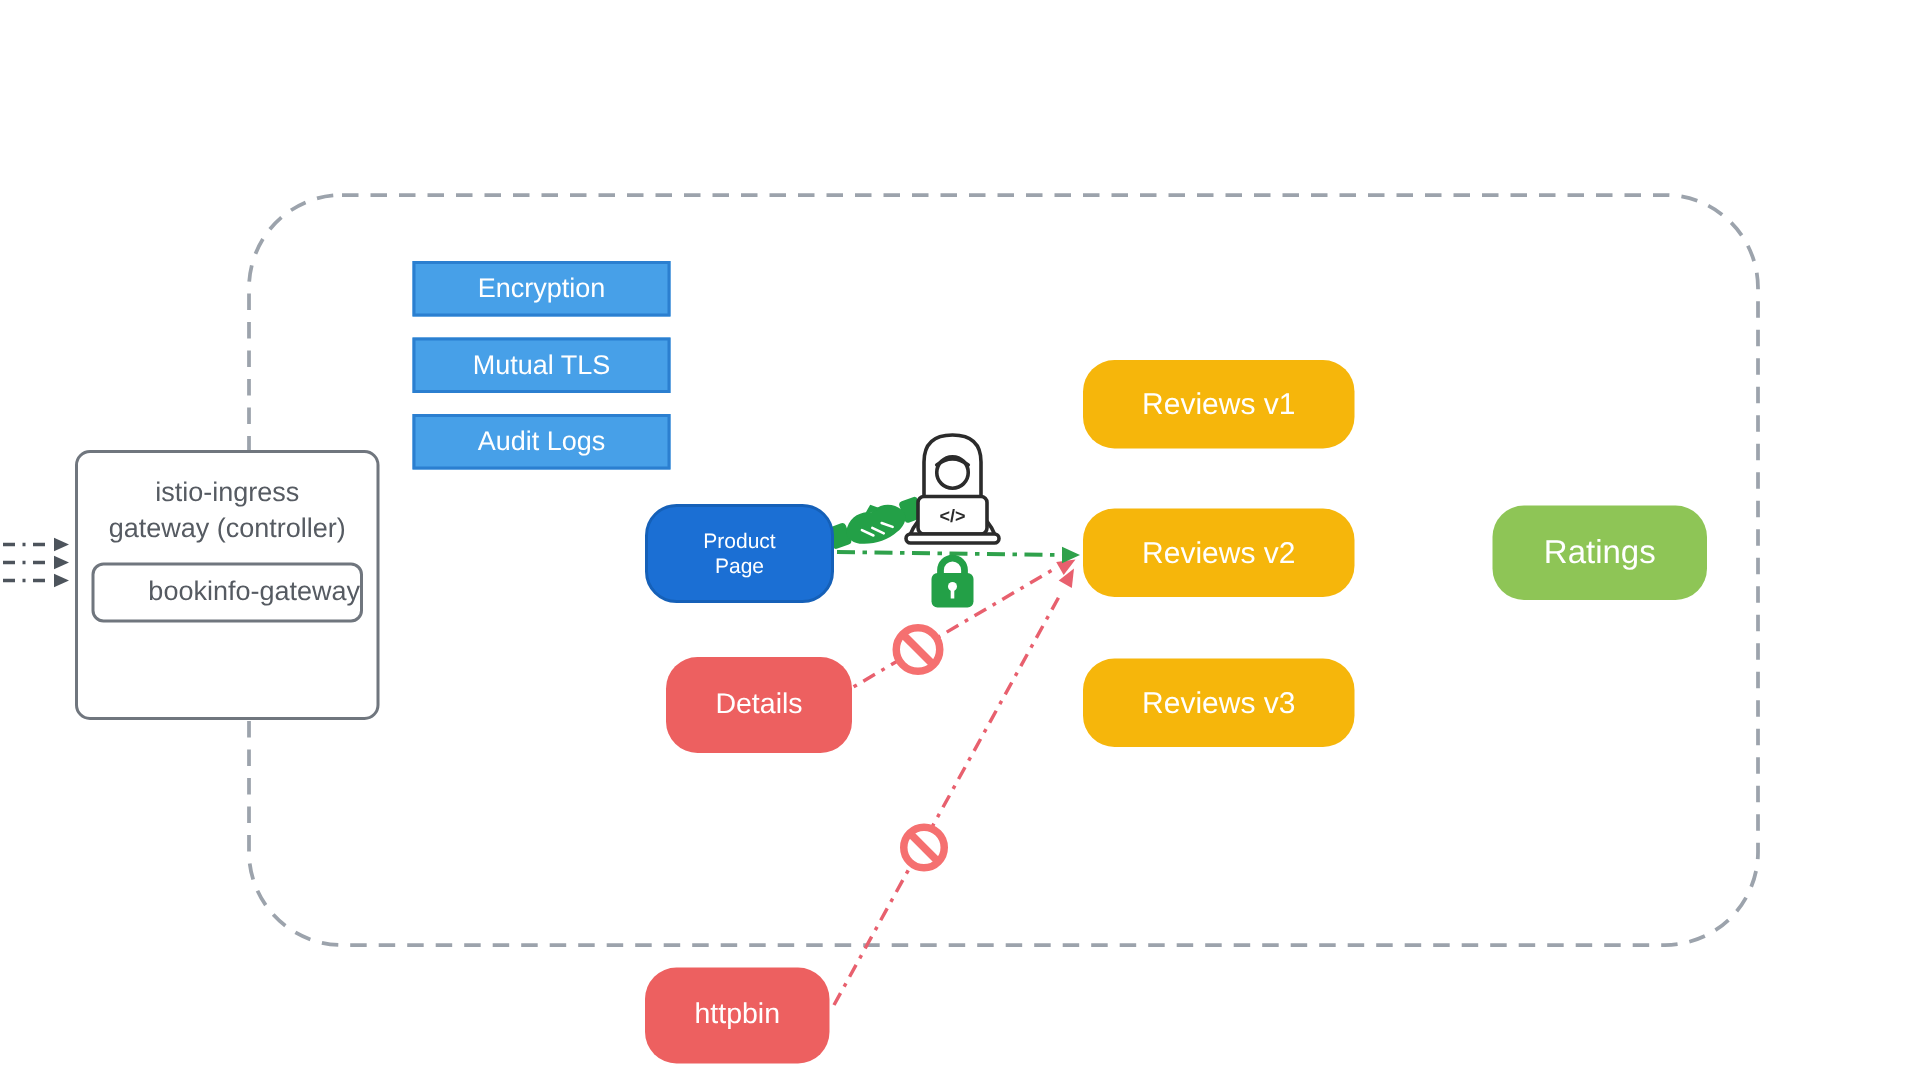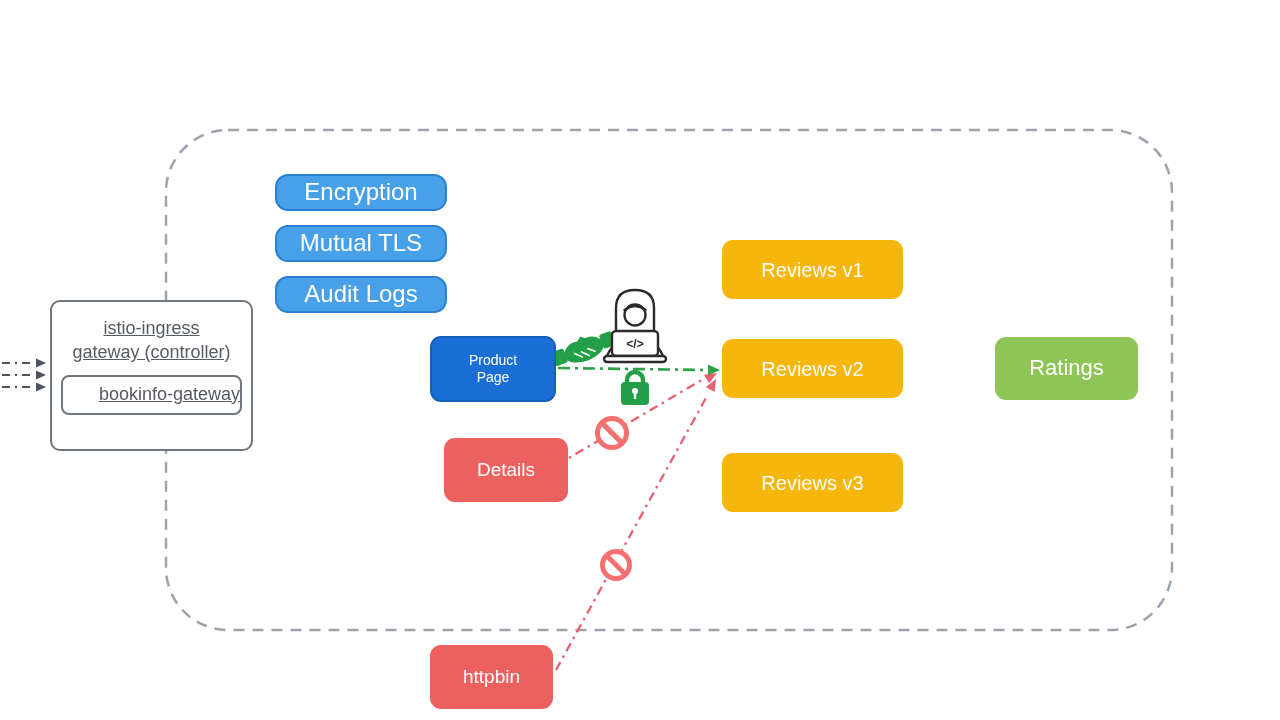--- a/index.html
+++ b/index.html
@@ -4,39 +4,39 @@
 <style>
   html,body{margin:0;padding:0;background:#ffffff;}
   .canvas{
     position:relative;width:1280px;height:720px;background:#ffffff;
     overflow:hidden;font-family:"Liberation Sans",sans-serif;
   }
   svg.overlay{position:absolute;left:0;top:0;z-index:1;}
   .node{
     position:absolute;z-index:2;display:flex;flex-direction:column;
     align-items:center;justify-content:center;text-align:center;
-    color:#ffffff;border-radius:11px;line-height:1.2;
+    color:#ffffff;border-radius:21px;line-height:1.2;
   }
   .policy{
     left:275px;width:172px;height:37px;background:#47A0E8;
-    border:2px solid #2B7FD0;border-radius:13px;font-size:24px;
+    border:2px solid #2B7FD0;border-radius:0;font-size:18px;
     box-sizing:border-box;
   }
   .policy.p0{top:174px}.policy.p1{top:225px}.policy.p2{top:276px}
   .product{left:430px;top:336px;width:126px;height:66px;background:#1B6FD4;border:2px solid #1560B8;box-sizing:border-box;font-size:14px;}
   .red{background:#ED6060;font-size:19px;}
   .details{left:444px;top:438px;width:124px;height:64px;}
   .httpbin{left:430px;top:645px;width:123px;height:64px;justify-content:center;}
   .reviews{left:722px;width:181px;height:59px;background:#F6B60B;font-size:20px;}
-  .reviews.r0{top:240px}.reviews.r1{top:339px}.reviews.r2{top:453px}
+  .reviews.r0{top:240px}.reviews.r1{top:339px}.reviews.r2{top:439px}
   .ratings{left:995px;top:337px;width:143px;height:63px;background:#8EC556;font-size:22px;}
   .ingress{
-    left:50px;top:300px;width:203px;height:151px;background:#ffffff;
+    left:50px;top:300px;width:203px;height:180px;background:#ffffff;
     border:2px solid #70767E;border-radius:10px;color:#565B62;
-    font-size:18px;justify-content:flex-start;padding-top:14px;box-sizing:border-box;text-decoration:underline;
+    font-size:18px;justify-content:flex-start;padding-top:14px;box-sizing:border-box;
   }
   .ingress .title{line-height:1.35;}
   .gw-inner{
     margin-top:10px;width:181px;height:40px;border:2px solid #70767E;
     border-radius:8px;display:flex;align-items:center;justify-content:flex-end;
     box-sizing:border-box;font-size:18px;color:#565B62;
   }
 </style>
 </head>
 <body>

